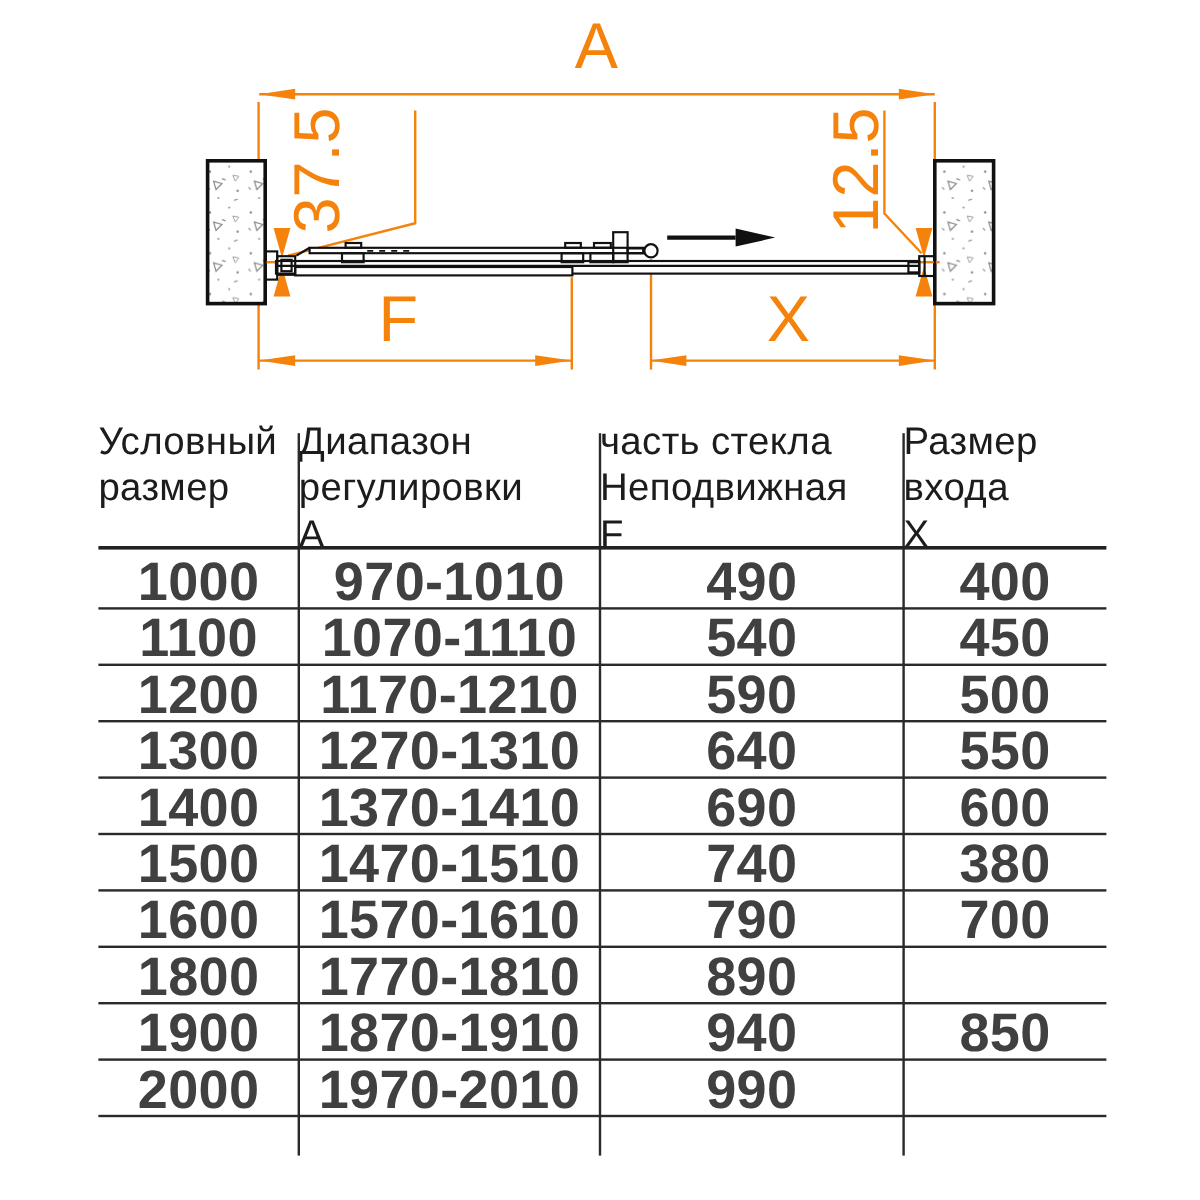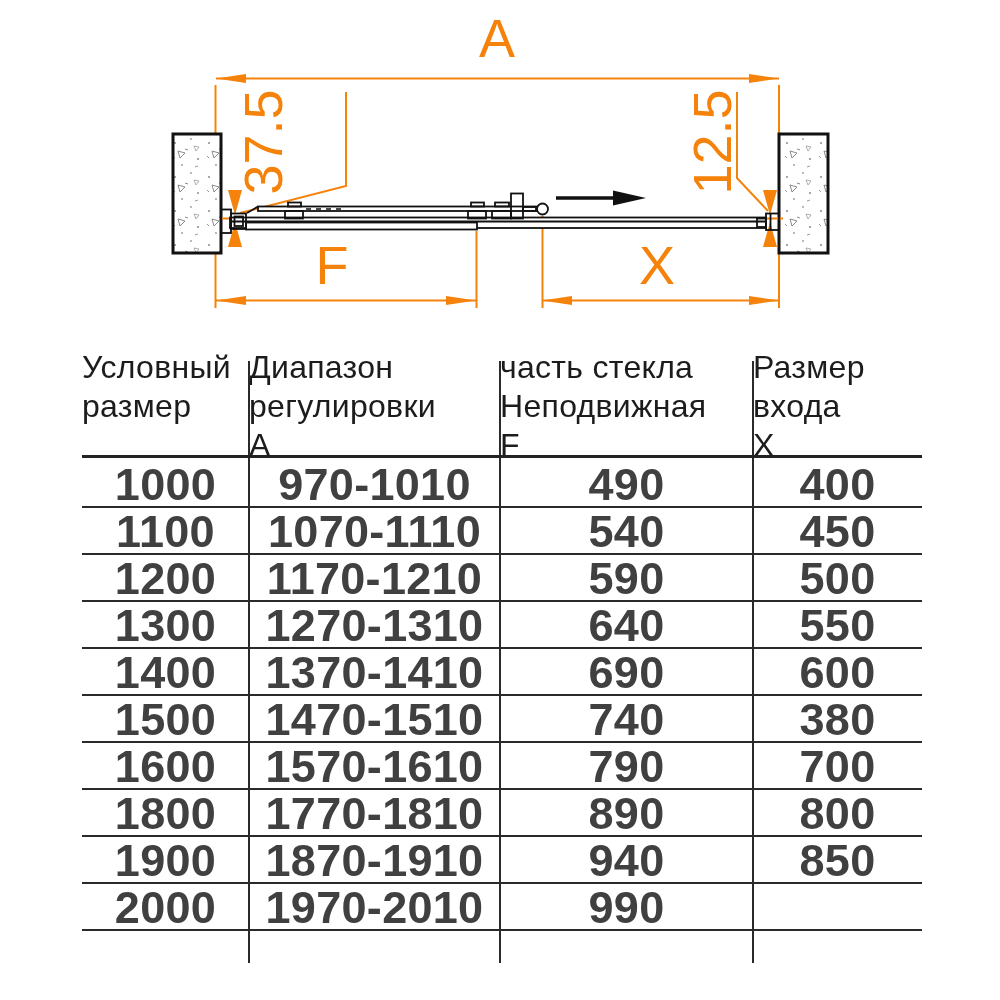--- a/index.html
+++ b/index.html
@@ -194,21 +194,20 @@
         <div class="trow">
           <div class="tcell">1600</div>
           <div class="tcell">1570-1610</div>
           <div class="tcell">790</div>
           <div class="tcell">700</div>
         </div>
         <div class="trow">
           <div class="tcell">1800</div>
           <div class="tcell">1770-1810</div>
           <div class="tcell">890</div>
-          <div class="tcell">800</div>
         </div>
         <div class="trow">
           <div class="tcell">1900</div>
           <div class="tcell">1870-1910</div>
           <div class="tcell">940</div>
           <div class="tcell">850</div>
         </div>
         <div class="trow">
           <div class="tcell">2000</div>
           <div class="tcell">1970-2010</div>

